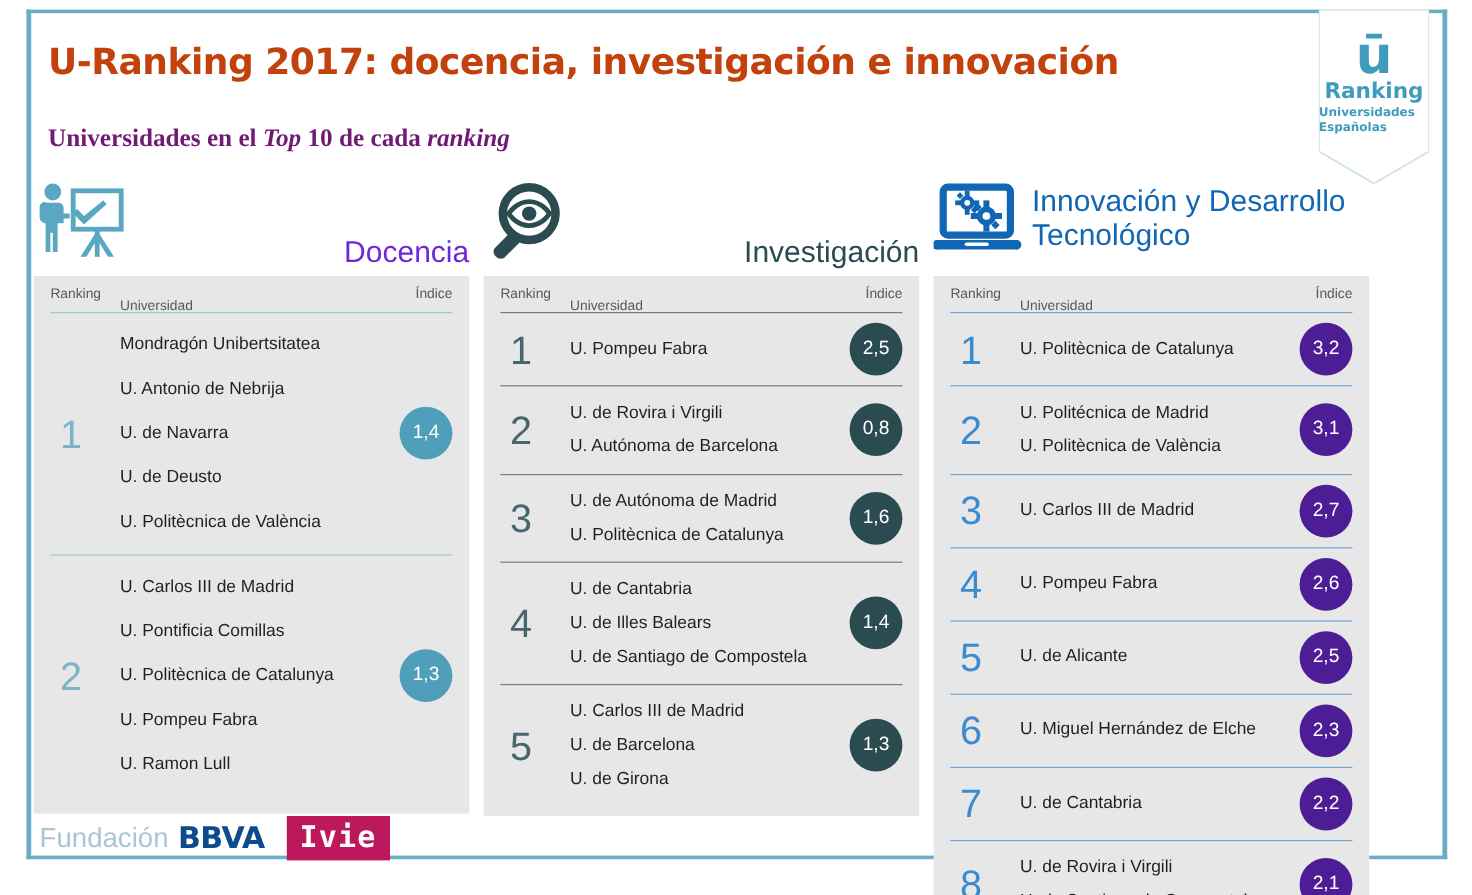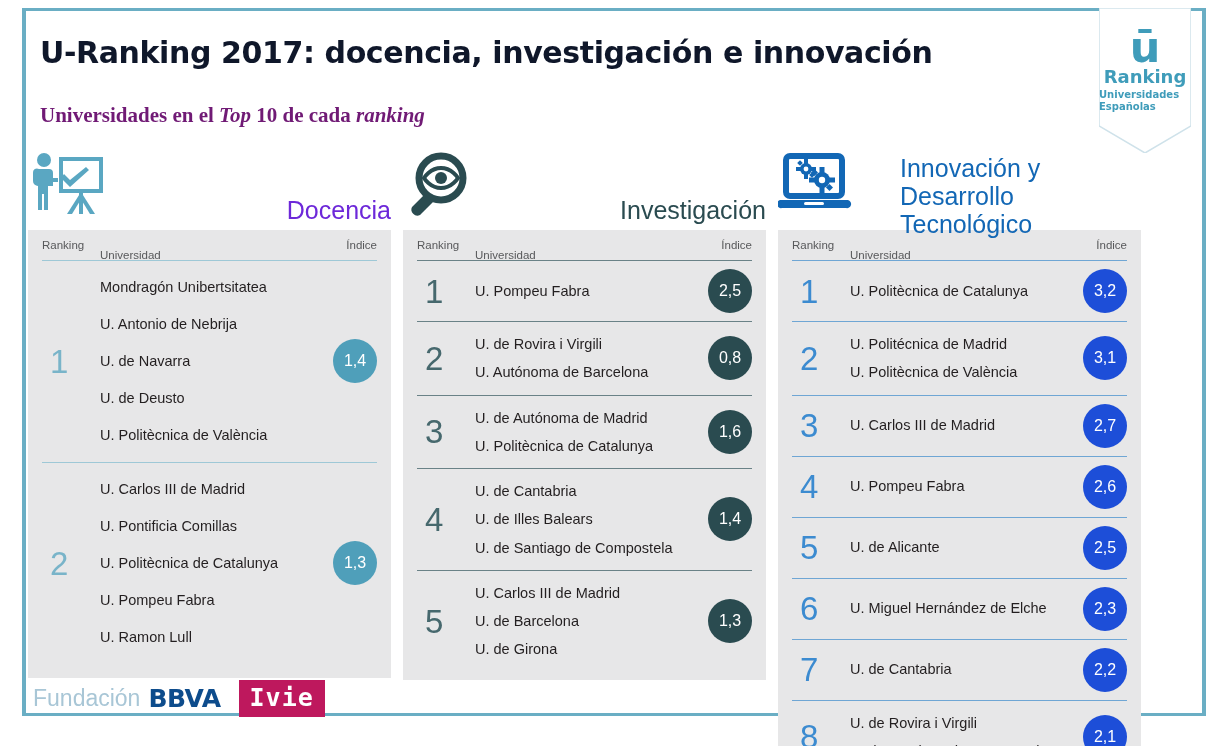--- a/index.html
+++ b/index.html
@@ -36,21 +36,21 @@
     width: 4px; height: 708px;
     background: #6aaec4;
   }
 
   
   .title {
     position: absolute; left: 40px; top: 35px;
     font-family: "DejaVu Sans", sans-serif;
     font-size: 30px; font-weight: bold;
     letter-spacing: -0.4px;
-    color: #0f172a;
+    color: #c2410c;
     white-space: nowrap;
   }
   .subtitle {
     position: absolute; left: 40px; top: 103px;
     font-family: Liberation Serif, serif;
     font-size: 21px; font-weight: bold;
     color: #701a75;
     white-space: nowrap;
   }
   .subtitle .it { font-style: italic; }
@@ -159,24 +159,24 @@
   .col-docencia .col-title { color: #6d28d9; }
   .col-docencia .row       { border-top-color: #9ec8d6; }
   .col-docencia .row-rank  { color: #79b4c9; }
   .col-docencia .row-badge { background: #4f9fba; }
 
   .col-invest .col-title   { color: #2a4b50; }
   .col-invest .row         { border-top-color: #6a8287; }
   .col-invest .row-rank    { color: #46686d; }
   .col-invest .row-badge   { background: #2a4b50; }
 
-  .col-idt .col-title      { color: #1267b5; margin-left: 40px; }
+  .col-idt .col-title      { color: #1267b5; }
   .col-idt .row            { border-top-color: #6fa6d4; }
   .col-idt .row-rank       { color: #3c8bd0; }
-  .col-idt .row-badge      { background: #1d4ed8; }
+  .col-idt .row-badge      { background: #4c1d95; }
 
   
   .col-docencia .row { min-height: 190px; }
   .col-docencia .row-univ { line-height: 2.55; }
   .col-docencia .panel { padding-bottom: 14px; }
 
   
   .footer { position: absolute; left: 33px; top: 680px; display: flex; align-items: center; }
   .bbva-fundacion {
     font-family: "Liberation Sans", sans-serif;

